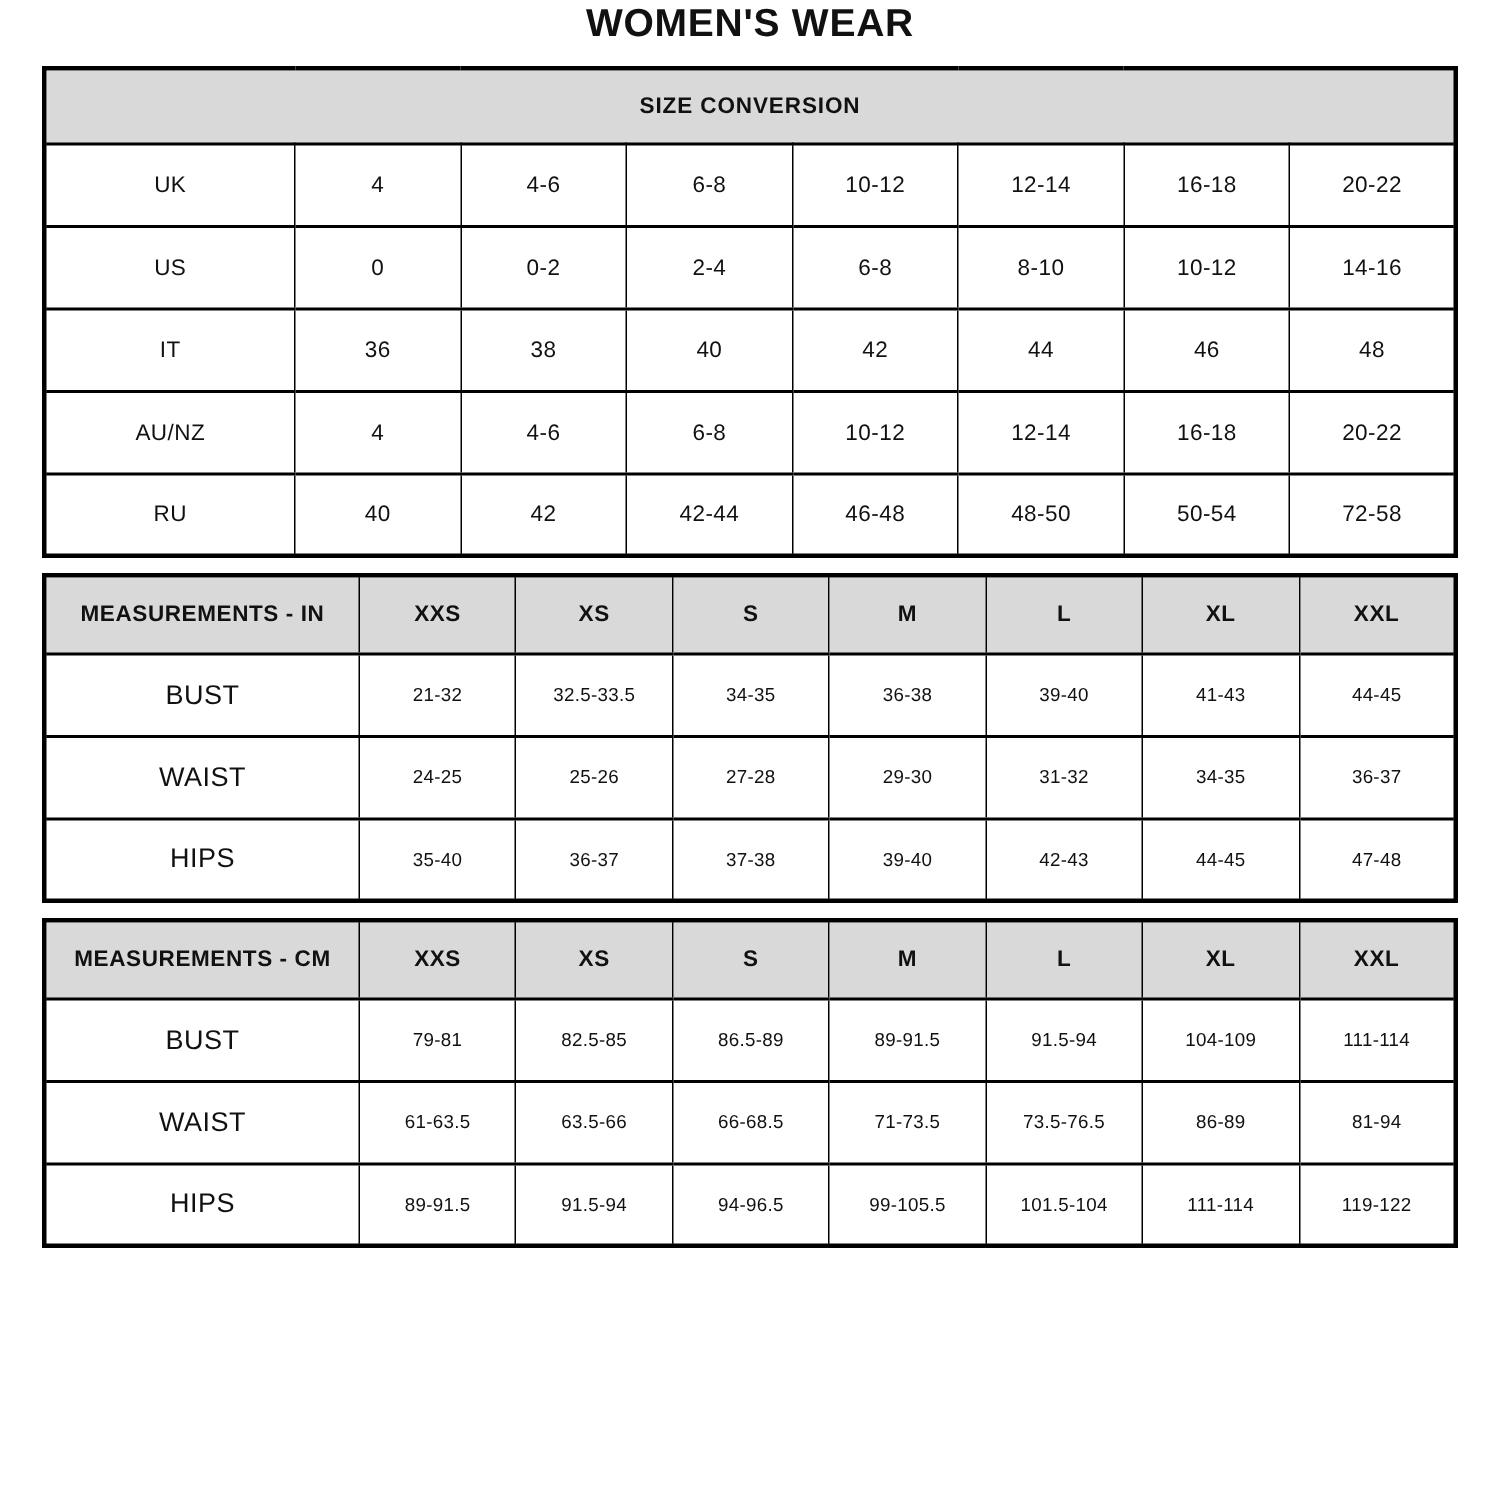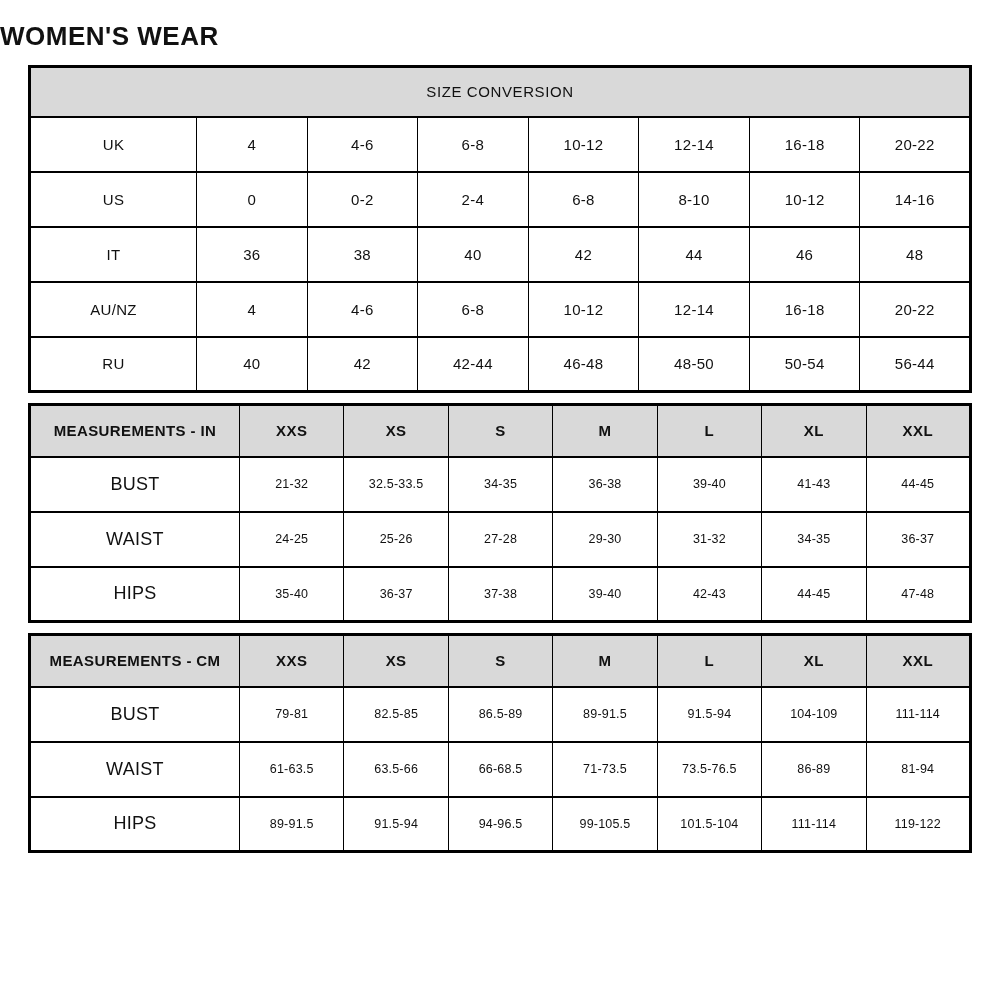--- a/index.html
+++ b/index.html
@@ -13,22 +13,22 @@
     width:1000px;
     height:1000px;
     background:#ffffff;
     font-family:"Liberation Sans", sans-serif;
     color:var(--text-col);
     overflow:hidden;
   }
   .page{ width:1000px; }
   h1.title{
     margin:0;
-    padding:21px 0 13px 0;
-    text-align:left;
+    padding:0 0 13px 0;
+    text-align:center;
     font-size:26px;
     font-weight:700;
     letter-spacing:0.5px;
     color:var(--text-col);
   }
   table.tbl{
     width:944px;
     margin:0 auto 10px auto;
     border-collapse:collapse;
     table-layout:fixed;
@@ -43,21 +43,21 @@
     padding:0;
     font-weight:normal;
     overflow:hidden;
     white-space:nowrap;
   }
   
   .sc col.first-col{ width:167px; }
   .sc tr.section-row{ height:50px; }
   .sc th.section-th{
     background:var(--header-bg);
-    font-weight:400;
+    font-weight:700;
     font-size:15px;
     letter-spacing:0.6px;
   }
   .sc tr.cols-row, .sc tr.data-row{ height:55px; }
   .sc th.col-th, .sc th.row-label, .sc td.val{
     font-size:15px;
     letter-spacing:0.3px;
   }
   
   .meas col.first-col{ width:210px; }
@@ -172,21 +172,21 @@
             <td class="val">42</td>
 
             <td class="val">42-44</td>
 
             <td class="val">46-48</td>
 
             <td class="val">48-50</td>
 
             <td class="val">50-54</td>
 
-            <td class="val">56-44</td>
+            <td class="val">72-58</td>
           </tr>
       </tbody>
   </table>
 
   <table class="tbl meas">
     <colgroup>
         <col class="first-col">
         <col span="7">
       </colgroup>
     <thead>

